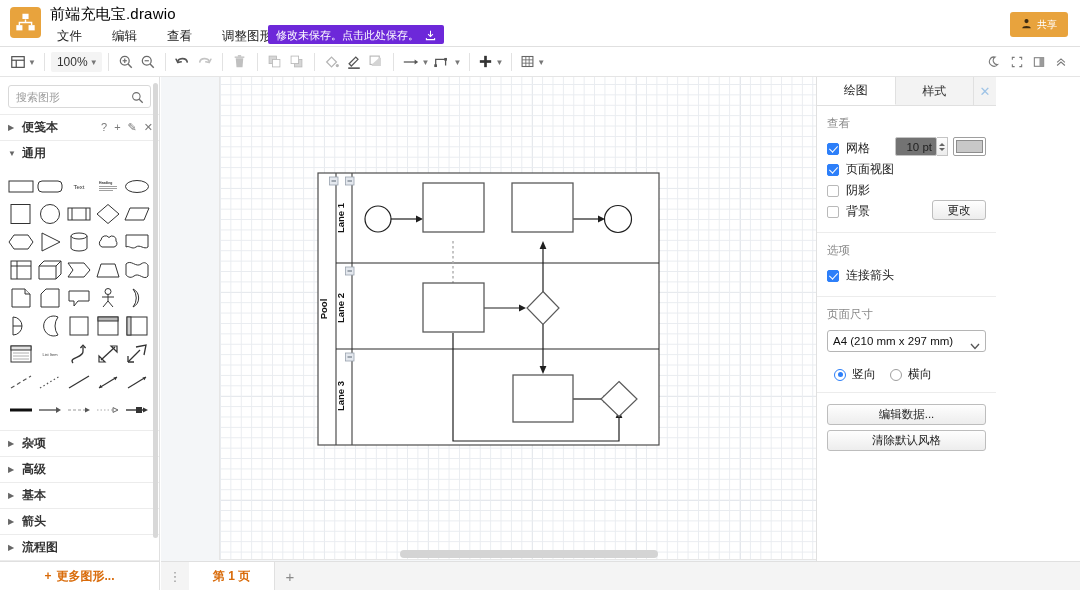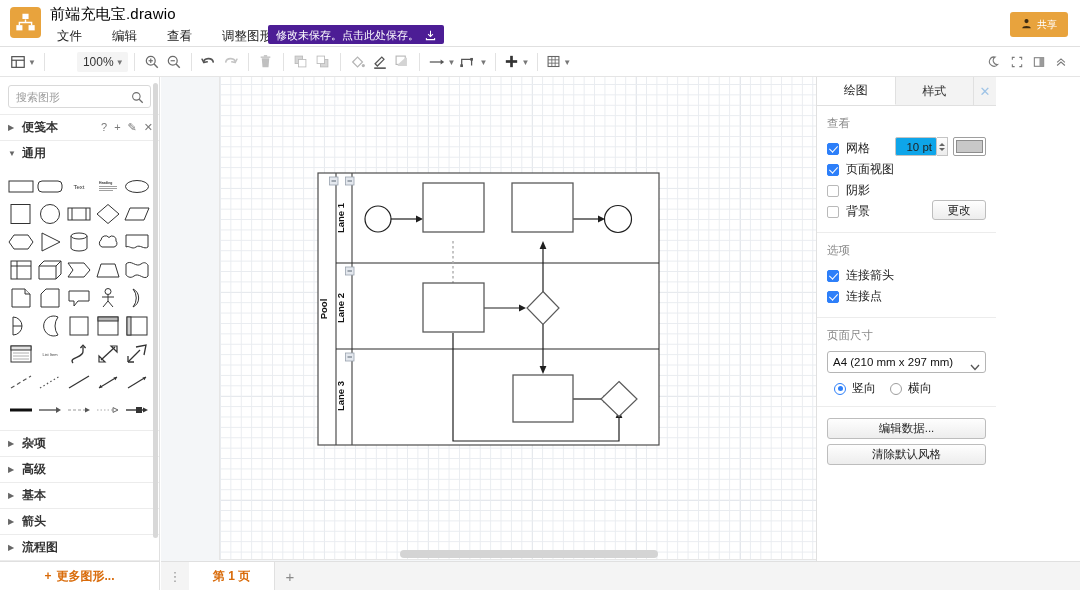--- a/index.html
+++ b/index.html
@@ -31,21 +31,21 @@
   .menubar {
     position: absolute; left: 50px; top: 27px; height: 18px;
     display: flex; align-items: center; gap: 16px;
   }
   .menu-item {
     font-size: 12.5px; color: #222; padding: 2px 7px; cursor: default;
     line-height: 14px; white-space: nowrap;
   }
   .save-hint {
     position: absolute; left: 268px; top: 25px; height: 19px;
-    background: #4c1d95; color: #ffffff; font-size: 11px;
+    background: #6d28d9; color: #ffffff; font-size: 11px;
     padding: 3px 8px 0 8px; border-radius: 2px;
     display: flex; align-items: center; gap: 6px; cursor: pointer;
     line-height: 12px;
   }
   .save-hint .lbl { position: relative; top: -1px; }
   .share-btn {
     position: absolute; right: 12px; top: 12px;
     background: #e8a33d; color: #fff; font-size: 10px;
     height: 25px; padding: 0 11px; border: none; border-radius: 3px;
     display: flex; align-items: center; gap: 5px; cursor: pointer;
@@ -60,21 +60,21 @@
   .tb-btn {
     height: 24px; min-width: 22px; display: flex; align-items: center;
     justify-content: center; cursor: pointer; padding: 0 2px; color: #4a4a4a;
   }
   .tb-btn.dim { color: #bdbdbd; }
   .tb-sep { width: 1px; height: 18px; background: #e2e2e2; margin: 0 6px; }
   .caret { font-size: 8px; color: #777; margin-left: 2px; position: relative; top: 1px; }
   .zoom-box {
     font-size: 12px; color: #333; padding: 2px 4px 2px 6px;
     display: flex; align-items: center; cursor: pointer; background: #f4f4f4;
-    border-radius: 2px; height: 20px; margin-left: 26px;
+    border-radius: 2px; height: 20px;
   }
   .tb-right { position: absolute; right: 8px; display: flex; align-items: center; }
 
   
   .sidebar {
     position: absolute; left: 0; top: 77px; width: 160px; height: 513px;
     background: #fff; border-right: 1px solid #e0e0e0; overflow: hidden;
   }
   .search-wrap { padding: 8px 8px 6px 8px; }
   .search-box {
@@ -170,21 +170,21 @@
   .cb.on { background: #2d7ff9; border-color: #2d7ff9; }
   .cb.on:after {
     content: ""; position: absolute; left: 3px; top: 0.5px; width: 4px; height: 7px;
     border: solid #fff; border-width: 0 1.6px 1.6px 0; transform: rotate(43deg);
   }
   .cb-label { font-size: 12px; color: #222; }
   .grid-ctl { position: absolute; right: 0; top: -2px; display: flex; align-items: center; }
   .grid-input {
     width: 42px; height: 19px; border: 1px solid #c4c4c4; border-radius: 2px;
     font-size: 11.5px; text-align: right; padding-right: 4px; color: #222;
-    background: #0ea5e9; outline: none; font-family: inherit;
+    background: #737373; outline: none; font-family: inherit;
   }
   .spin {
     width: 11px; height: 19px; border: 1px solid #c4c4c4; border-left: none;
     background: linear-gradient(#fdfdfd,#ececec); display: flex; flex-direction: column;
     justify-content: center; align-items: center; cursor: pointer;
   }
   .spin i { border-left: 3px solid transparent; border-right: 3px solid transparent; display: block; }
   .spin i.up { border-bottom: 3.5px solid #666; margin-bottom: 2px; }
   .spin i.dn { border-top: 3.5px solid #666; }
   .swatch {
@@ -200,21 +200,21 @@
     font-family: inherit;
   }
   .sel-wrap { position: relative; }
   .sel {
     width: 100%; height: 22px; border: 1px solid #b5b5b5; border-radius: 3px;
     font-size: 11.5px; padding: 0 20px 0 5px; background: #fff; color: #111;
     appearance: none; -webkit-appearance: none; cursor: pointer; font-family: inherit;
     outline: none;
   }
   .sel-arrow { position: absolute; right: 6px; top: 6px; pointer-events: none; color: #555; }
-  .radios { display: flex; align-items: center; gap: 14px; margin-top: 7px; padding-left: 7px; }
+  .radios { display: flex; align-items: center; gap: 14px; margin-top: 14px; padding-left: 7px; }
   .rd-item { display: flex; align-items: center; gap: 6px; cursor: pointer; }
   .rd {
     width: 12px; height: 12px; border-radius: 50%; border: 1px solid #9e9e9e;
     background: #fff; position: relative; flex: none;
   }
   .rd.on { border-color: #2d7ff9; }
   .rd.on:after {
     content: ""; position: absolute; left: 2.5px; top: 2.5px; width: 5px; height: 5px;
     border-radius: 50%; background: #2d7ff9;
   }
@@ -900,24 +900,20 @@
         <button class="btn-sm">更改</button>
       </div>
     </div>
 
     <div class="rp-sect">
       <div class="rp-title">选项</div>
       <div class="cbrow">
         <span class="cb on"></span>
         <span class="cb-label">连接箭头</span>
       </div>
-      <div class="cbrow">
-        <span class="cb on"></span>
-        <span class="cb-label">连接点</span>
-      </div>
     </div>
 
     <div class="rp-sect">
       <div class="rp-title">页面尺寸</div>
       <div class="sel-wrap">
         <select class="sel">
           <option>A4 (210 mm x 297 mm)</option>
         </select>
         <span class="sel-arrow">
           <svg width="10" height="7" viewBox="0 0 10 7">

